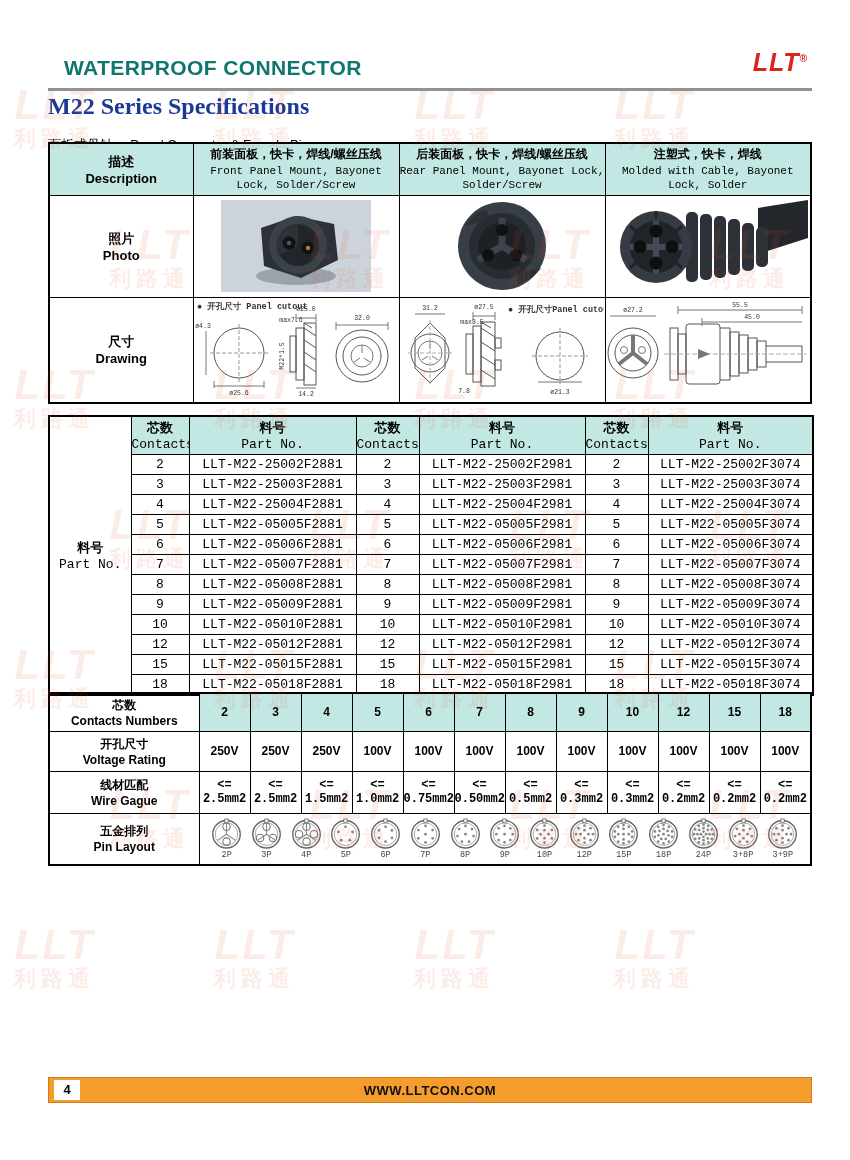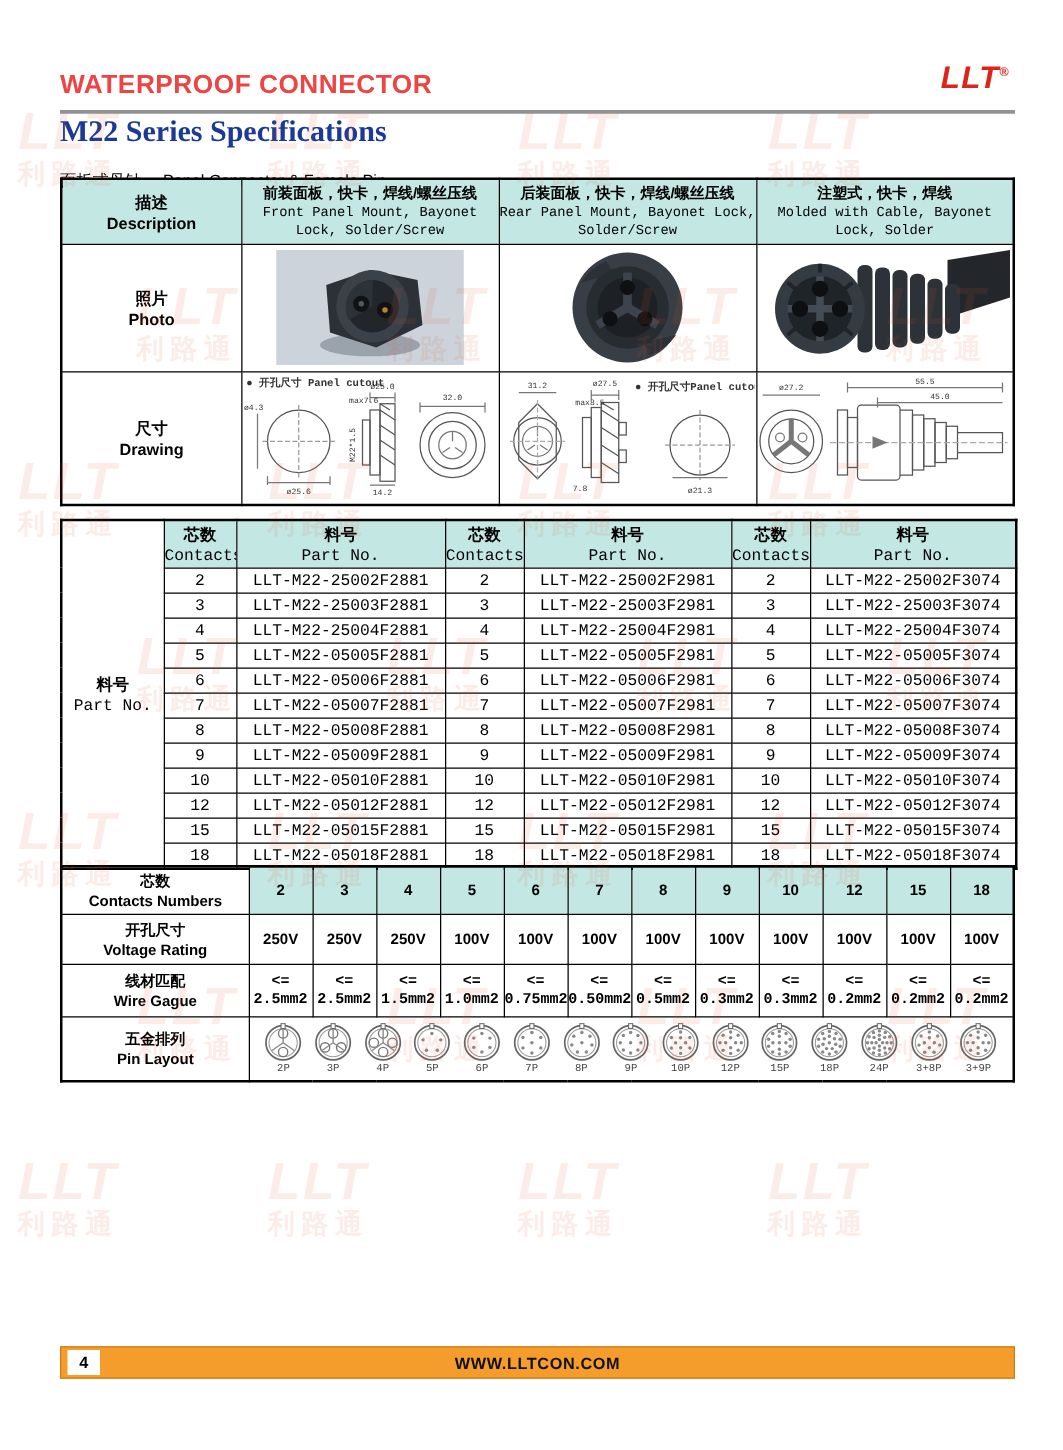--- a/index.html
+++ b/index.html
@@ -1,20 +1,20 @@
 <!DOCTYPE html>
 <html><head>
 <meta charset="utf-8">
 <style>
   html,body{margin:0;padding:0;}
   body{width:850px;height:1160px;background:#ffffff;position:relative;overflow:hidden;
        font-family:"Liberation Sans",sans-serif;color:#000;}
   .abs{position:absolute;}
   
-  .main-title{left:48px;top:56px;font-size:21px;font-weight:bold;color:#ef4444;letter-spacing:.4px;}
+  .main-title{left:64px;top:56px;font-size:21px;font-weight:bold;color:#0f766e;letter-spacing:.4px;}
   .rule{left:48px;top:88px;width:764px;height:3px;background:#8f9396;}
   .logo{right:42px;top:48px;font-style:italic;font-weight:900;color:#dd2418;font-size:25px;letter-spacing:1px;}
   .logo sup{font-size:10px;font-style:normal;}
   .series-title{left:48px;top:93px;font-family:"Liberation Serif",serif;font-weight:bold;font-size:24px;color:#1b3a96;}
   .subtitle{left:48px;top:123px;font-size:13px;font-weight:normal;margin-top:13px;}
   
   table{border-collapse:collapse;table-layout:fixed;}
   td,th{border:1px solid #000;padding:0;overflow:hidden;}
   .tbl{position:absolute;left:48px;border:2px solid #000;}
   .cyan{background:#c3e7e3;}

